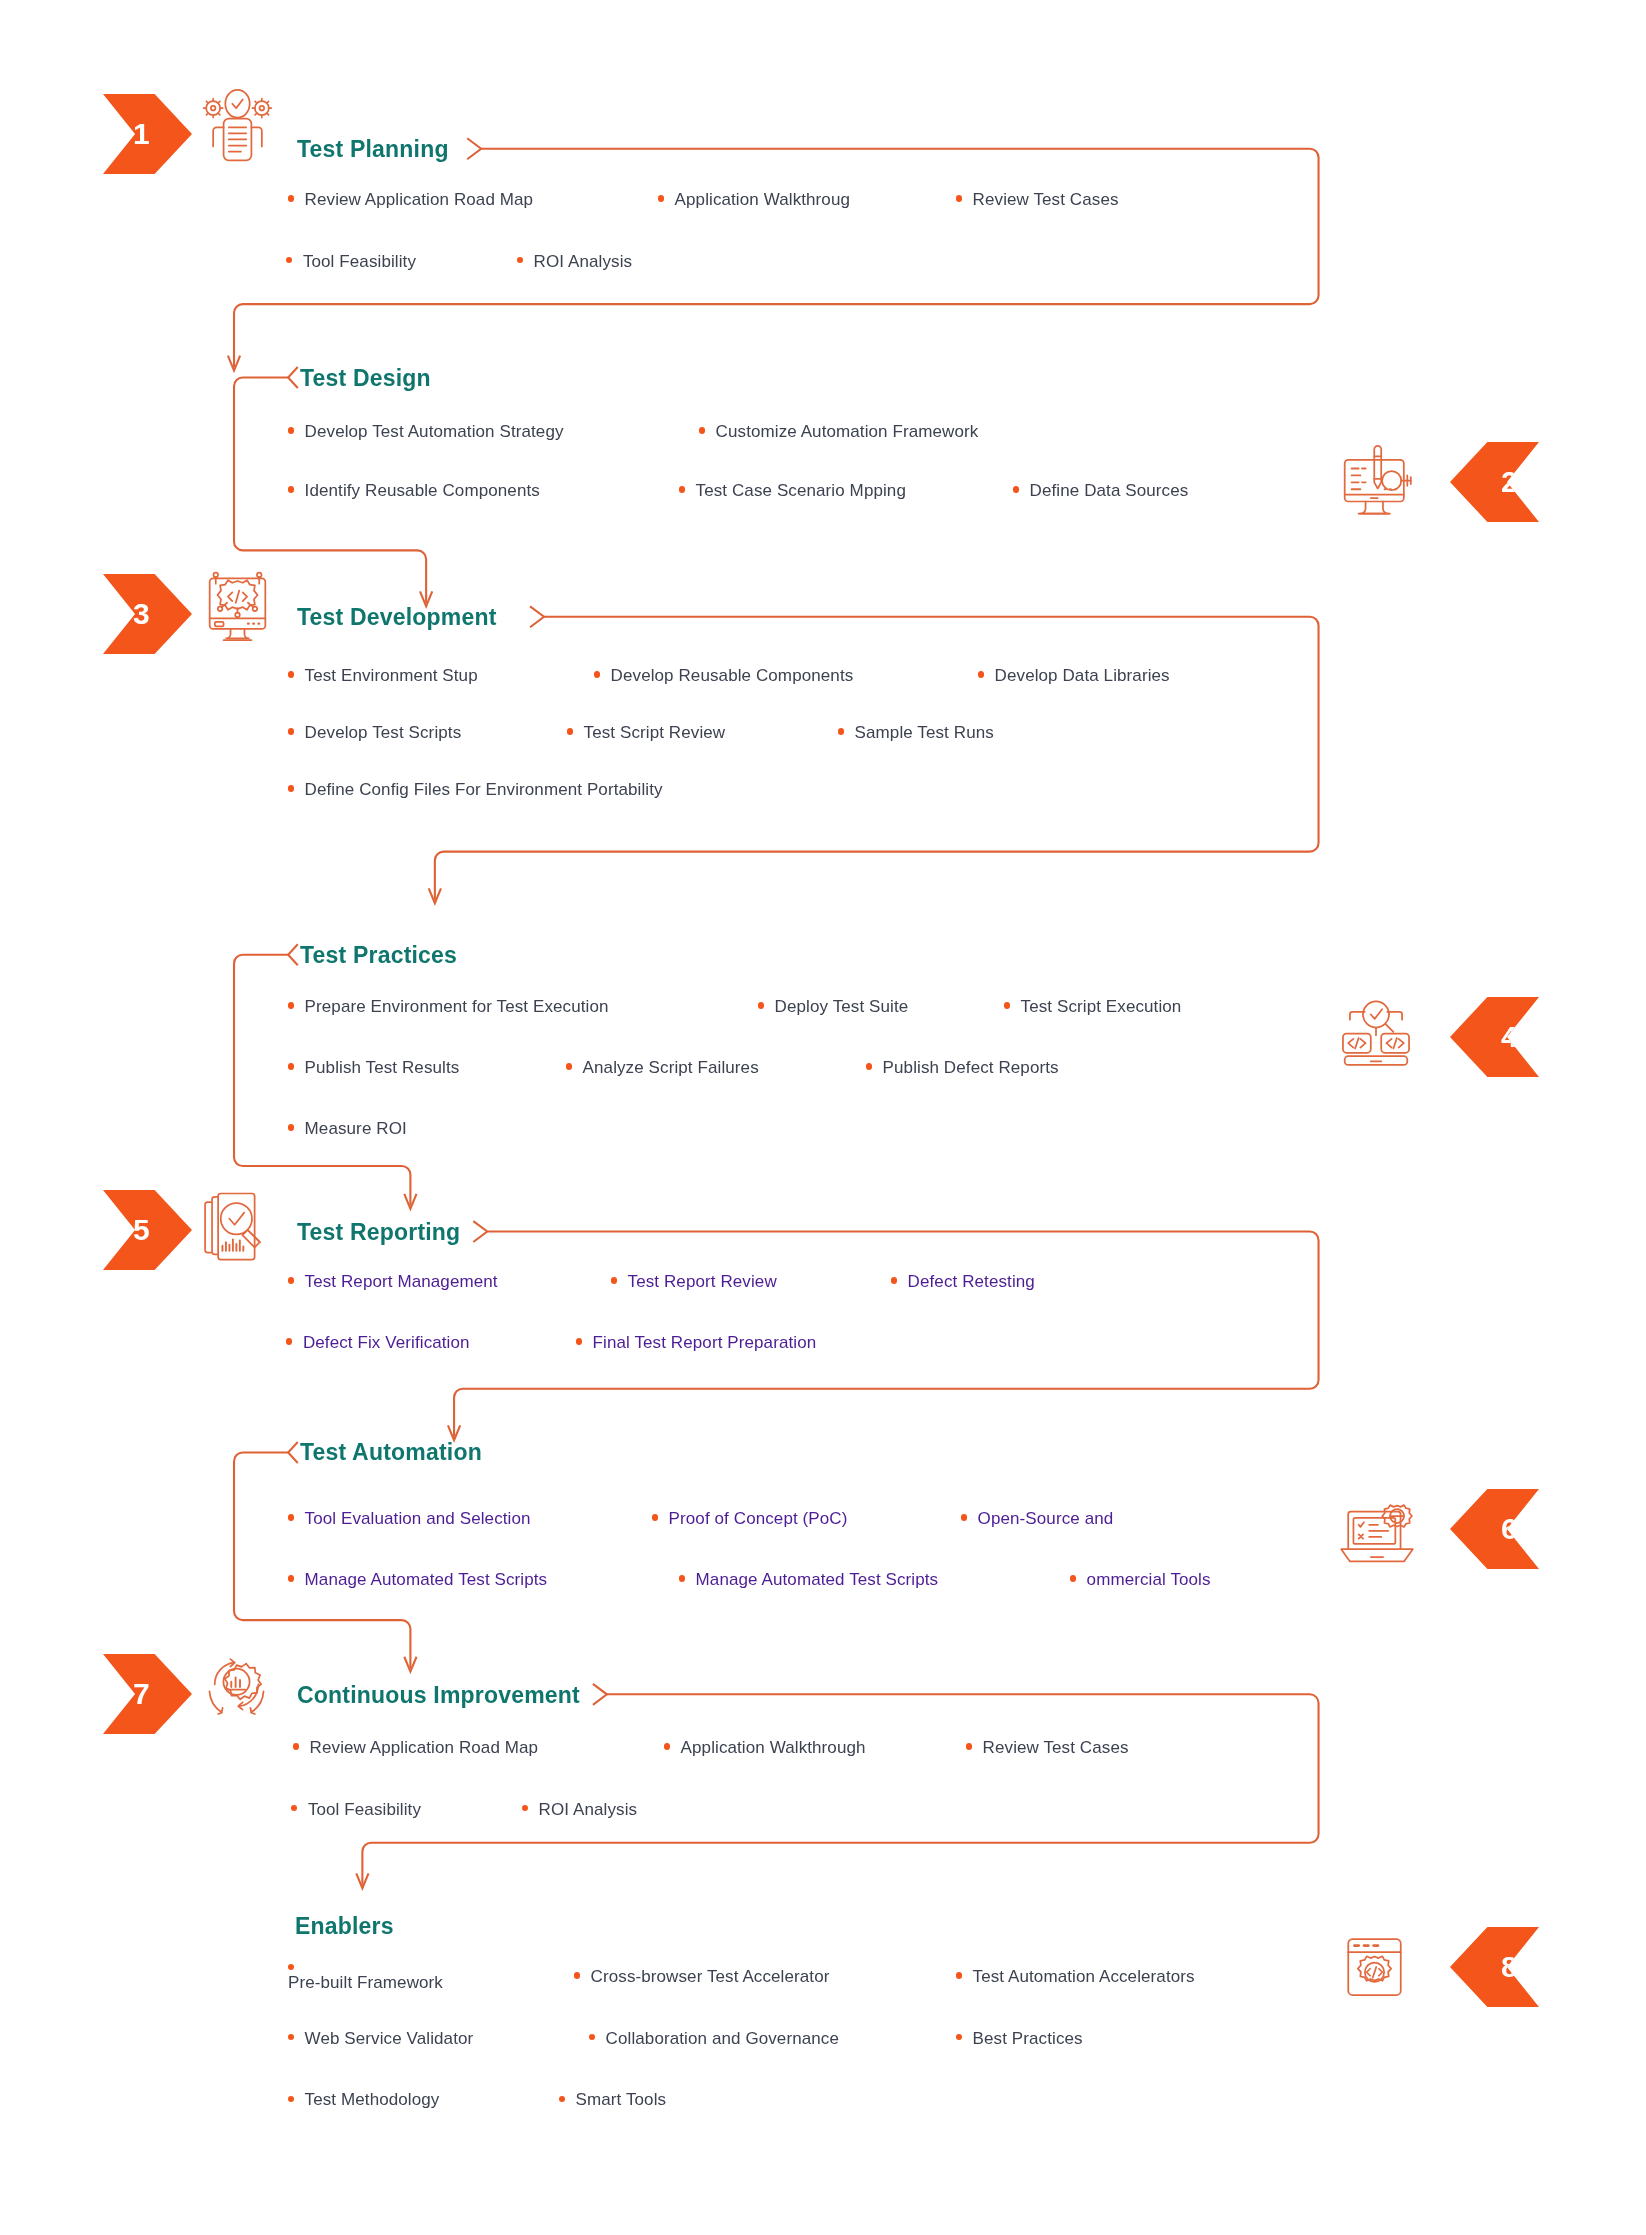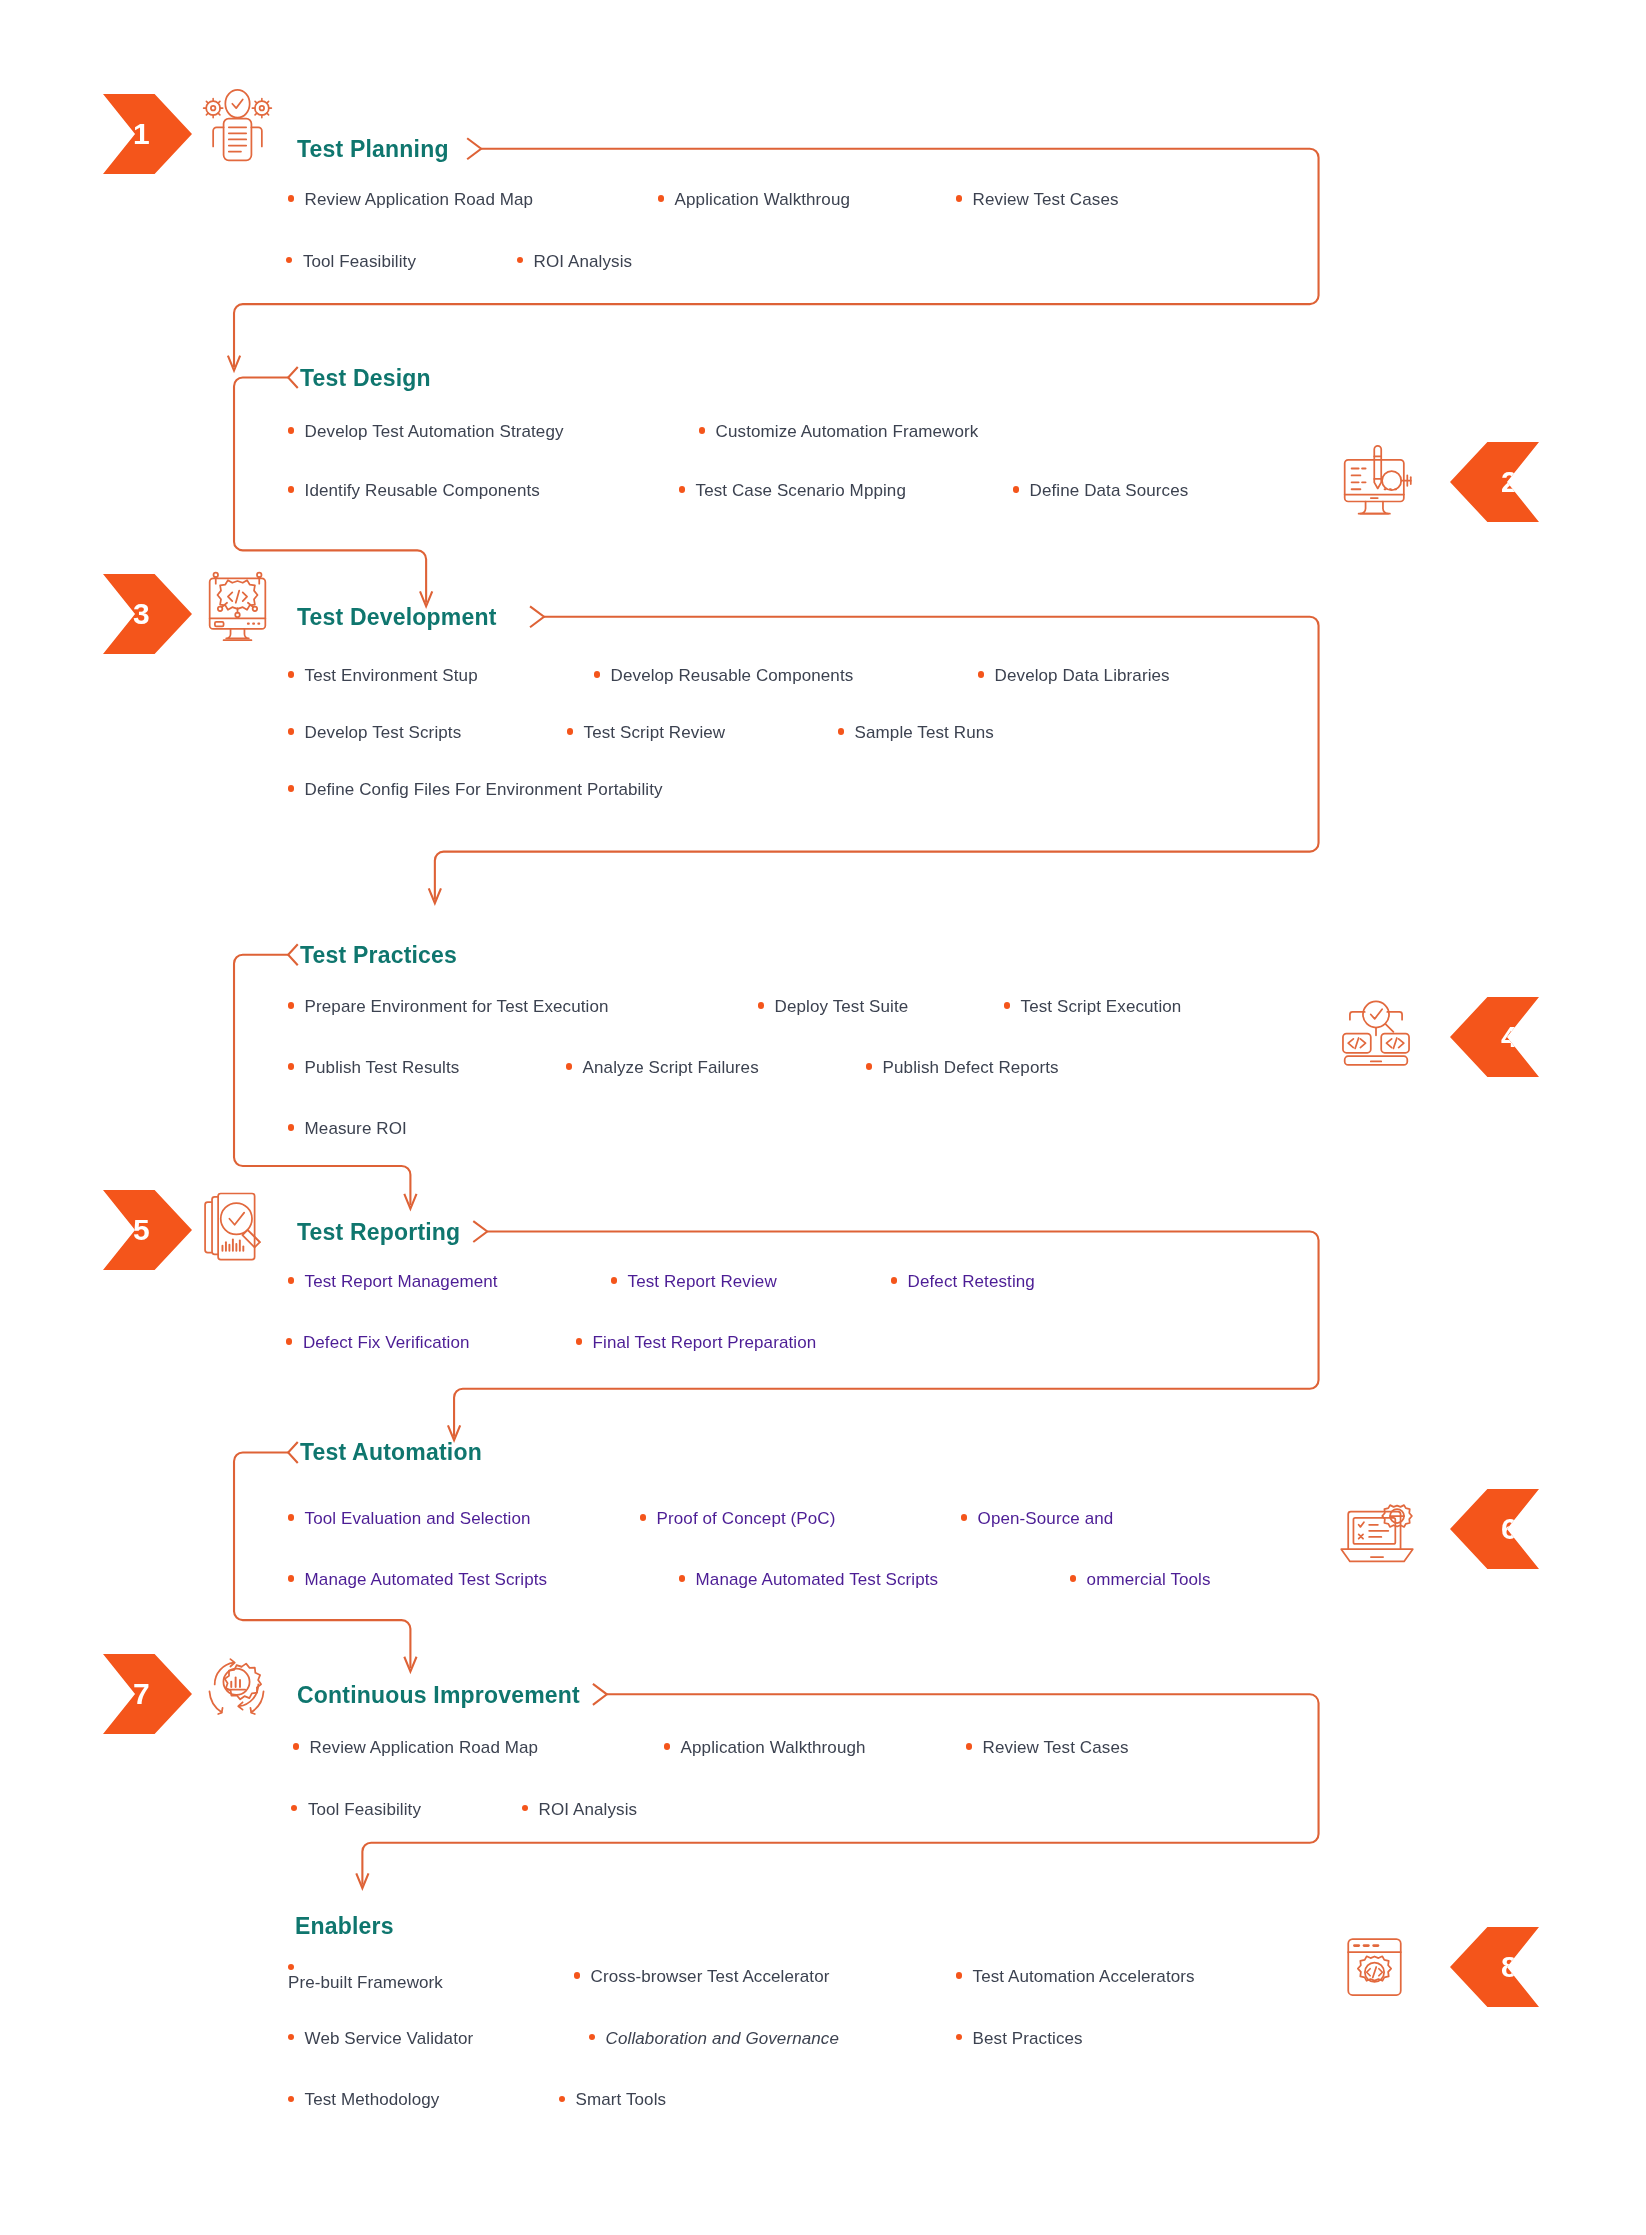--- a/index.html
+++ b/index.html
@@ -504,21 +504,21 @@
   </div>
 
   <div class="sec faded">
     <div class="sec-title" style="left:300px; top:1439px;">Test Automation</div>
     <div class="bullets" style="left:288px; top:1509px;">
       <div class="brow">
         <div class="bitem" style="left:0px;">
           <span class="dot"></span>
             <span class="btxt">Tool Evaluation and Selection</span>
           </div>
-        <div class="bitem" style="left:352px;">
+        <div class="bitem" style="left:364px;">
           <span class="dot"></span>
             <span class="btxt">Proof of Concept (PoC)</span>
           </div>
         <div class="bitem" style="left:673px;">
           <span class="dot"></span>
             <span class="btxt">Open-Source and</span>
           </div>
       </div>
       <div class="brow" style="margin-top:23px;">
         <div class="bitem" style="left:0px;">
@@ -582,21 +582,21 @@
         <div class="bitem" style="left:668px;">
           <span class="dot"></span>
             <span class="btxt">Test Automation Accelerators</span>
           </div>
       </div>
       <div class="brow" style="margin-top:23.6px;">
         <div class="bitem" style="left:0px;">
           <span class="dot"></span>
             <span class="btxt">Web Service Validator</span>
           </div>
-        <div class="bitem" style="left:301px;font-style:italic;">
+        <div class="bitem" style="left:301px;">
           <span class="dot"></span>
             <span class="btxt">Collaboration and Governance</span>
           </div>
         <div class="bitem" style="left:668px;">
           <span class="dot"></span>
             <span class="btxt">Best Practices</span>
           </div>
       </div>
       <div class="brow" style="margin-top:23.6px;">
         <div class="bitem" style="left:0px;">

